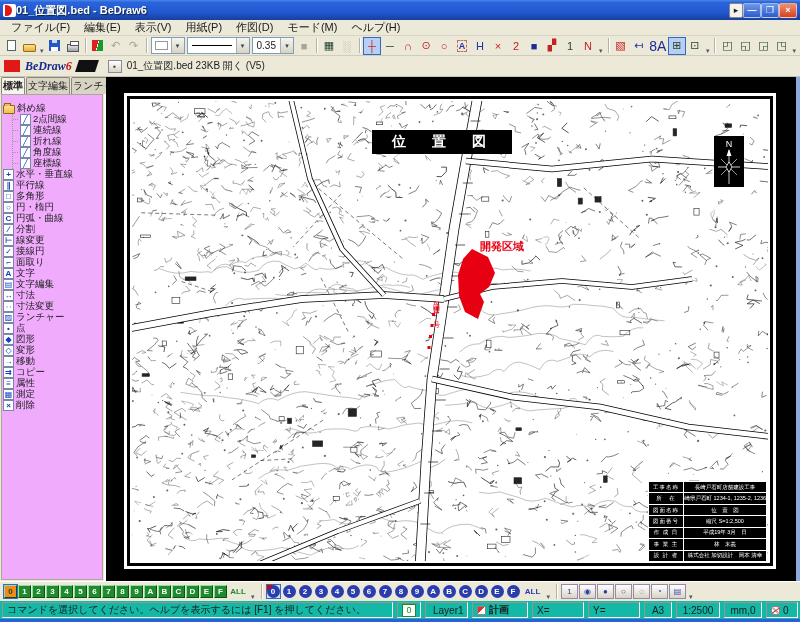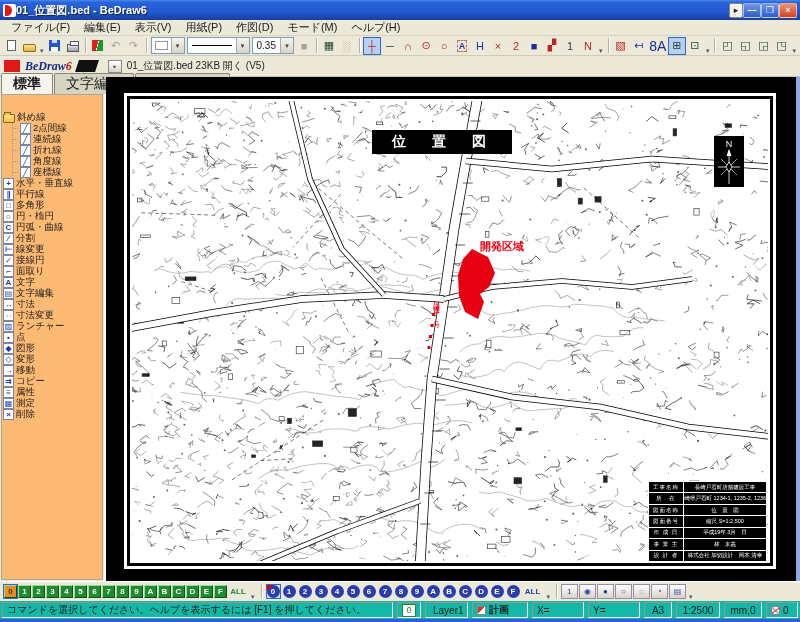--- a/index.html
+++ b/index.html
@@ -49,23 +49,23 @@
 .logo-text{font-family:"Liberation Serif","DejaVu Serif",serif;font-style:italic;font-weight:bold;font-size:12px;color:#1a2a8c;line-height:14px}
 .logo-text b{color:#d01010}
 .logo-black{width:20px;height:12px;background:#111;transform:skewX(-18deg)}
 .doc-btn{width:14px;height:13px;border:1px solid #889;background:linear-gradient(#fff,#d8d4c4);display:flex;align-items:center;justify-content:center;font-size:8px;color:#333;margin-left:6px}
 .doc-info{font-size:10px;color:#222;white-space:nowrap}
 
 
 .main{flex:1;display:flex;min-height:0;border-right:4px solid #8fa8de}
 .sidebar{width:106px;flex:0 0 auto;background:#ece9d8;display:flex;flex-direction:column;border-right:2px solid #fff}
 .tabs{display:flex;align-items:flex-end;height:17px;padding:2px 1px 0 1px;gap:1px}
-.tab{font-size:14px;padding:1px 11px;background:#d8d4c4;border:1px solid #8a8774;border-bottom:none;border-radius:2px 2px 0 0;white-space:nowrap}
+.tab{font-size:10px;padding:1px 1px;background:#d8d4c4;border:1px solid #8a8774;border-bottom:none;border-radius:2px 2px 0 0;white-space:nowrap}
 .tab.active{background:#f6f4ec;font-weight:bold}
-.tree{flex:1;background:#fdba74;border:1px solid #aaa79a;margin:0 1px 1px 1px;padding:17px 1px;overflow:hidden}
+.tree{flex:1;background:#f0abfc;border:1px solid #aaa79a;margin:0 1px 1px 1px;padding:8px 1px;overflow:hidden}
 .trow{display:flex;align-items:center;height:11px;gap:2px;white-space:nowrap;font-size:9.5px}
 .tico{flex:0 0 auto;width:11px;height:11px;border:1px solid #7a86a8;background:#fff;color:#1040c0;font-size:8px;line-height:9px;text-align:center;font-weight:bold;overflow:hidden}
 .ic-folder{flex:0 0 auto;width:12px;height:9px;background:linear-gradient(#ffe089,#eec04e);border:1px solid #8a6914;border-radius:1px;position:relative;margin-top:1px}
 .ic-folder::before{content:"";position:absolute;left:0;top:-3px;width:5px;height:2px;background:#eec04e;border:1px solid #8a6914;border-bottom:none}
 .tchildren{margin-left:9px;border-left:1px dotted #999}
 .tchildren .trow::before{content:"";width:5px;border-top:1px dotted #999}
 
 
 .canvas{flex:1;background:#000;position:relative;min-width:0}
 .paper{position:absolute;left:18px;top:16px;width:652px;height:476px;background:#fff}

